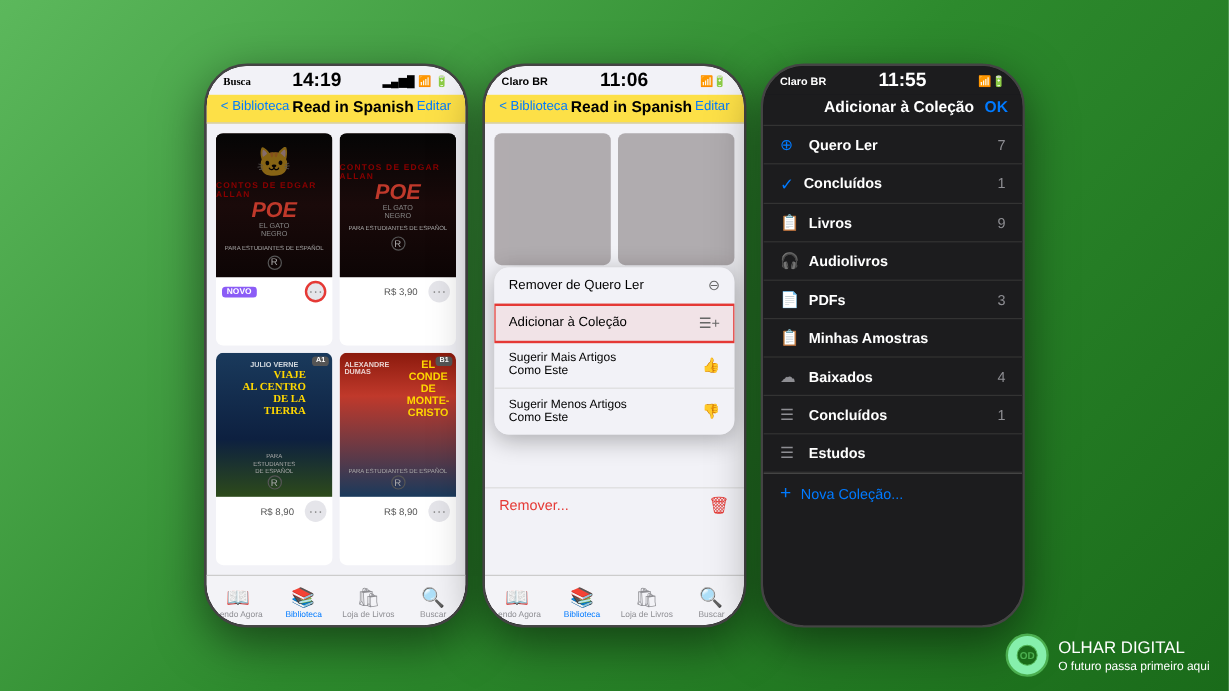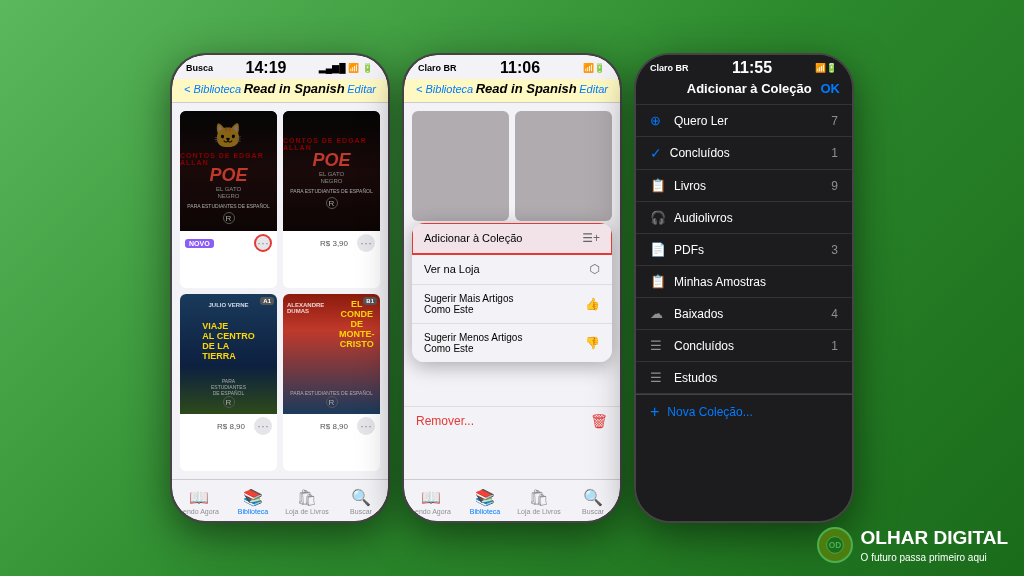--- a/index.html
+++ b/index.html
@@ -18,29 +18,29 @@
       right: 16px;
       display: flex;
       align-items: center;
       gap: 8px;
       z-index: 10;
     }
     .watermark-logo {
       width: 36px;
       height: 36px;
       border-radius: 50%;
-      background: #4d7c0f;
+      background: #86efac;
       border: 2px solid #4caf50;
       display: flex;
       align-items: center;
       justify-content: center;
     }
     .watermark-logo svg { width: 20px; height: 20px; }
     .watermark-text { color: white; font-size: 10px; line-height: 1.3; }
-    .watermark-text strong { display: block; font-size: 19px; font-weight: 700; }
+    .watermark-text strong { display: block; font-size: 14px; font-weight: 400; }
 
     .phones-container {
       display: flex;
       justify-content: center;
       align-items: center;
       gap: 12px;
       height: 576px;
       padding: 20px 16px;
     }
 
@@ -77,27 +77,26 @@
       font-size: 9px;
       font-weight: 600;
       color: #000;
       min-height: 22px;
     }
     .status-bar .time { font-size: 16px; font-weight: 700; }
     .status-icons { display: flex; gap: 3px; align-items: center; }
 
     
     .nav-bar {
-      background: #fef9c3;
+      background: #fde047;
       padding: 2px 12px 6px;
       display: flex;
       justify-content: space-between;
       align-items: center;
       border-bottom: 0.5px solid #ccc;
-      font-style: italic;
     }
     .nav-back { color: #007aff; font-size: 11px; display: flex; align-items: center; gap: 2px; }
     .nav-title { font-size: 13px; font-weight: 700; color: #000; }
     .nav-edit { color: #007aff; font-size: 11px; font-weight: 400; }
 
     
     .book-grid {
       display: grid;
       grid-template-columns: 1fr 1fr;
       gap: 6px;
@@ -240,21 +239,21 @@
     .collection-list { flex: 1; overflow: hidden; }
     .collection-item {
       display: flex;
       justify-content: space-between;
       align-items: center;
       padding: 8px 14px;
       border-bottom: 0.5px solid #333;
     }
     .collection-item-left { display: flex; align-items: center; gap: 8px; }
     .collection-icon { font-size: 13px; color: #8e8e93; width: 16px; }
-    .collection-name { font-size: 12px; color: #fff; }
+    .collection-name { font-size: 12px; color: #fff; font-weight: bold; }
     .collection-count { font-size: 12px; color: #8e8e93; }
     .checked-icon { color: #007aff; font-size: 14px; }
 
     .new-collection-item {
       display: flex;
       align-items: center;
       gap: 8px;
       padding: 8px 14px;
       border-top: 0.5px solid #444;
     }
@@ -263,21 +262,21 @@
   </style>
 </head>
 <body>
 
 <div class="phones-container">
 
   <div class="phone phone-1">
     <div class="phone-screen">
 
       <div class="status-bar">
-        <span style="font-size:9px;">Busca</span>
+        <span style="font-size:9px;font-family:Liberation Serif, serif;">Busca</span>
         <span class="time">14:19</span>
         <span class="status-icons">
           <span>▂▄▆█</span>
           <span>📶</span>
           <span>🔋</span>
         </span>
       </div>
 
       <div class="nav-bar">
         <span class="nav-back">&lt; Biblioteca</span>
@@ -319,21 +318,21 @@
           <div class="book-footer">
             <span class="price-text">R$ 3,90</span>
             <div class="dots-btn">···</div>
           </div>
         </div>
 
         <div class="book-item">
           <div class="book-cover" style="background:linear-gradient(180deg,#1a3a5c 0%,#0d2040 60%,#2d4a1a 100%);position:relative;display:flex;flex-direction:column;align-items:center;justify-content:flex-start;padding:4px;">
             <span class="book-badge">A1</span>
             <span style="color:#fff;font-size:6px;font-weight:700;margin-top:4px;opacity:0.8;">JULIO VERNE</span>
-            <span style="color:#ffd700;font-size:9px;font-weight:900;text-align:left;line-height:1.1;margin-top:14px;text-transform:uppercase;">VIAJE<br>AL CENTRO<br>DE LA<br>TIERRA</span>
+            <span style="color:#ffd700;font-size:9px;font-weight:900;text-align:right;line-height:1.1;margin-top:0;text-transform:uppercase;font-family:Liberation Serif, serif;">VIAJE<br>AL CENTRO<br>DE LA<br>TIERRA</span>
             <span style="position:absolute;bottom:18px;left:50%;transform:translateX(-50%);color:#aaa;font-size:5px;text-align:center;">PARA ESTUDIANTES<br>DE ESPAÑOL</span>
             <span style="position:absolute;bottom:6px;left:50%;transform:translateX(-50%);color:#aaa;font-size:8px;border:1px solid #555;border-radius:50%;width:12px;height:12px;display:flex;align-items:center;justify-content:center;">R</span>
           </div>
           <div class="book-footer">
             <span class="price-text">R$ 8,90</span>
             <div class="dots-btn">···</div>
           </div>
         </div>
 
         <div class="book-item">
@@ -387,27 +386,27 @@
         <span class="nav-edit">Editar</span>
       </div>
 
       <div style="position:relative;flex:1;overflow:hidden;">
         <div style="display:grid;grid-template-columns:1fr 1fr;gap:6px;padding:8px;opacity:0.3;">
           <div style="background:#1a0a0a;height:110px;border-radius:6px;"></div>
           <div style="background:#1a0a0a;height:110px;border-radius:6px;"></div>
         </div>
 
         <div class="context-menu">
+          <div class="menu-item">
+            <span>Remover de Quero Ler</span>
+            <span class="menu-icon">⊖</span>
+          </div>
           <div class="menu-item highlighted">
             <span>Adicionar à Coleção</span>
             <span class="menu-icon">☰+</span>
-          </div>
-          <div class="menu-item">
-            <span>Ver na Loja</span>
-            <span class="menu-icon">⬡</span>
           </div>
           <div class="menu-item">
             <span style="font-size:10px;">Sugerir Mais Artigos<br>Como Este</span>
             <span class="menu-icon">👍</span>
           </div>
           <div class="menu-item">
             <span style="font-size:10px;">Sugerir Menos Artigos<br>Como Este</span>
             <span class="menu-icon">👎</span>
           </div>
         </div>

